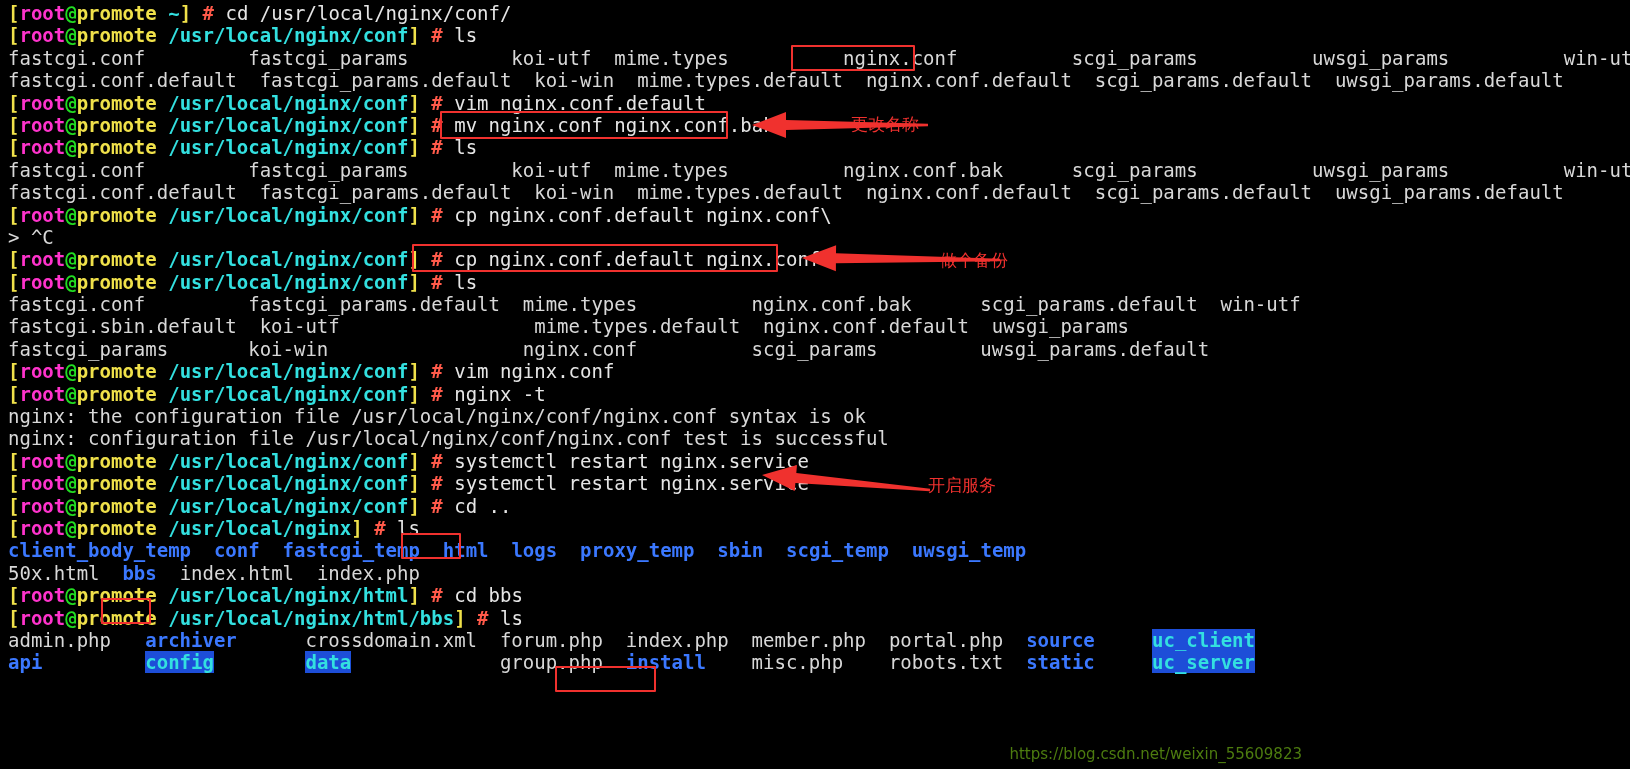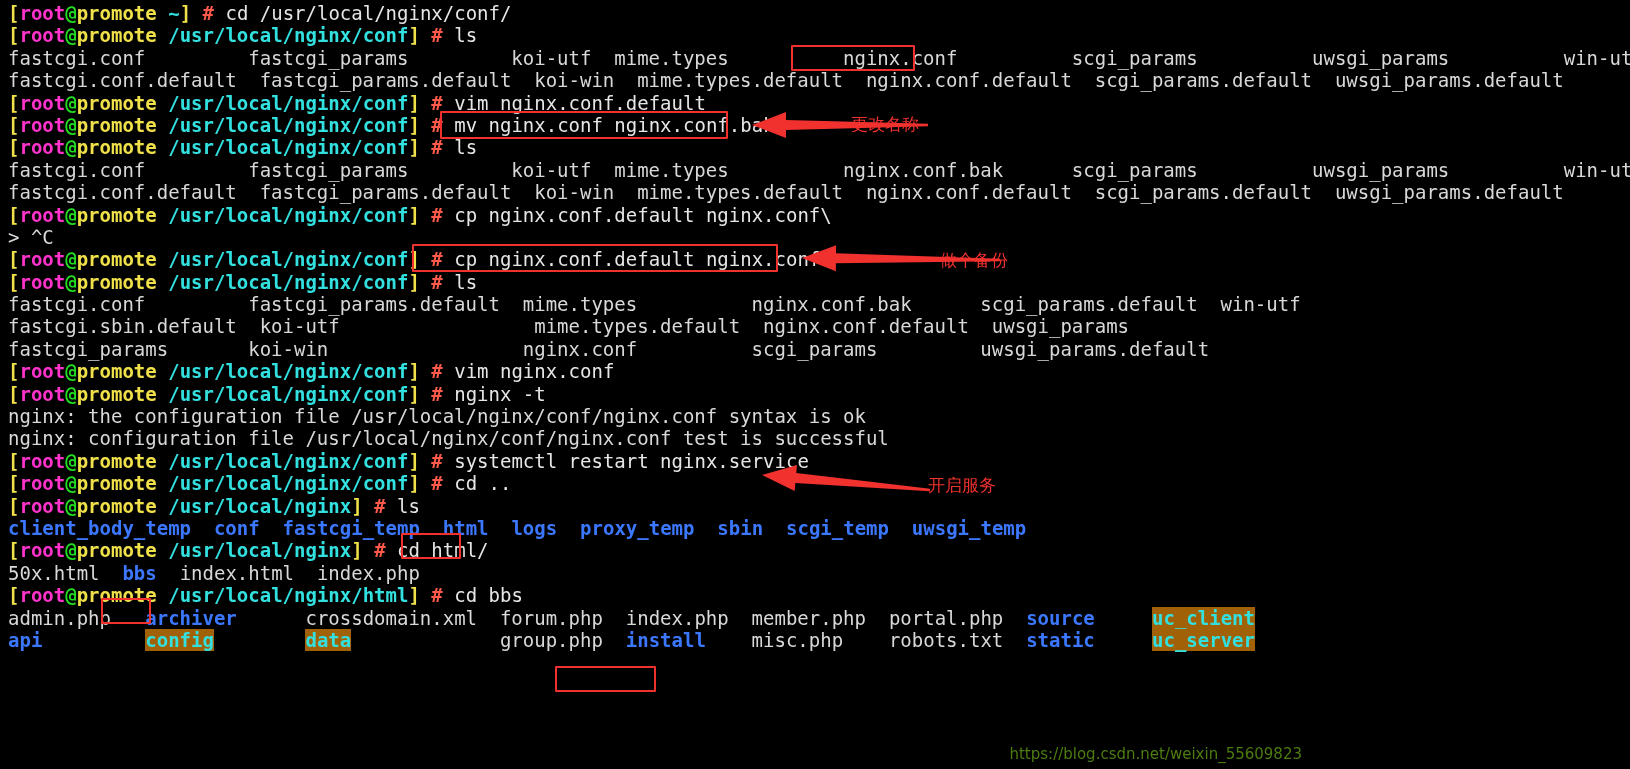--- a/index.html
+++ b/index.html
@@ -32,21 +32,21 @@
   
   .c-br    { color: #f0e14a; font-weight: bold; }   
   .c-user  { color: #ff33cc; font-weight: bold; }   
   .c-at    { color: #22dd22; font-weight: bold; }   
   .c-host  { color: #f0e14a; font-weight: bold; }   
   .c-path  { color: #33e0e0; font-weight: bold; }   
   .c-hash  { color: #ff5a4a; font-weight: bold; }   
   .c-cmd   { color: #e6e6e6; }                      
   .c-out   { color: #d8d8d8; }                      
   .c-dir   { color: #3b78ff; font-weight: bold; } 
-  .c-dirg  { color: #33e0e0; font-weight: bold; background: #a16207; }
+  .c-dirg  { color: #33e0e0; font-weight: bold; background: #1d4ed8; }
 
   
   .box {
     position: absolute;
     border: 2px solid #f0312e;
     box-sizing: border-box;
     pointer-events: none;
     border-radius: 1px;
   }
   .cn-note {
@@ -86,26 +86,27 @@
       <div class="line"><span class="c-br">[</span><span class="c-user">root</span><span class="c-at">@</span><span class="c-host">promote</span><span class="c-br"> </span><span class="c-path">/usr/local/nginx/conf</span><span class="c-br">]</span><span class="c-out"> </span><span class="c-hash">#</span><span class="c-cmd"> cp nginx.conf.default nginx.conf</span></div>
       <div class="line"><span class="c-br">[</span><span class="c-user">root</span><span class="c-at">@</span><span class="c-host">promote</span><span class="c-br"> </span><span class="c-path">/usr/local/nginx/conf</span><span class="c-br">]</span><span class="c-out"> </span><span class="c-hash">#</span><span class="c-cmd"> ls</span></div>
       <div class="line"><span class="c-out">fastcgi.conf         fastcgi_params.default  mime.types          nginx.conf.bak      scgi_params.default  win-utf</span></div>
       <div class="line"><span class="c-out">fastcgi.sbin.default  koi-utf                 mime.types.default  nginx.conf.default  uwsgi_params</span></div>
       <div class="line"><span class="c-out">fastcgi_params       koi-win                 nginx.conf          scgi_params         uwsgi_params.default</span></div>
       <div class="line"><span class="c-br">[</span><span class="c-user">root</span><span class="c-at">@</span><span class="c-host">promote</span><span class="c-br"> </span><span class="c-path">/usr/local/nginx/conf</span><span class="c-br">]</span><span class="c-out"> </span><span class="c-hash">#</span><span class="c-cmd"> vim nginx.conf</span></div>
       <div class="line"><span class="c-br">[</span><span class="c-user">root</span><span class="c-at">@</span><span class="c-host">promote</span><span class="c-br"> </span><span class="c-path">/usr/local/nginx/conf</span><span class="c-br">]</span><span class="c-out"> </span><span class="c-hash">#</span><span class="c-cmd"> nginx -t</span></div>
       <div class="line"><span class="c-out">nginx: the configuration file /usr/local/nginx/conf/nginx.conf syntax is ok</span></div>
       <div class="line"><span class="c-out">nginx: configuration file /usr/local/nginx/conf/nginx.conf test is successful</span></div>
       <div class="line"><span class="c-br">[</span><span class="c-user">root</span><span class="c-at">@</span><span class="c-host">promote</span><span class="c-br"> </span><span class="c-path">/usr/local/nginx/conf</span><span class="c-br">]</span><span class="c-out"> </span><span class="c-hash">#</span><span class="c-cmd"> systemctl restart nginx.service</span></div>
+      <div class="line"><span class="c-br">[</span><span class="c-user">root</span><span class="c-at">@</span><span class="c-host">promote</span><span class="c-br"> </span><span class="c-path">/usr/local/nginx/conf</span><span class="c-br">]</span><span class="c-out"> </span><span class="c-hash">#</span><span class="c-cmd"> systemctl restart nginx.service</span></div>
       <div class="line"><span class="c-br">[</span><span class="c-user">root</span><span class="c-at">@</span><span class="c-host">promote</span><span class="c-br"> </span><span class="c-path">/usr/local/nginx/conf</span><span class="c-br">]</span><span class="c-out"> </span><span class="c-hash">#</span><span class="c-cmd"> cd ..</span></div>
       <div class="line"><span class="c-br">[</span><span class="c-user">root</span><span class="c-at">@</span><span class="c-host">promote</span><span class="c-br"> </span><span class="c-path">/usr/local/nginx</span><span class="c-br">]</span><span class="c-out"> </span><span class="c-hash">#</span><span class="c-cmd"> ls</span></div>
       <div class="line"><span class="c-dir">client_body_temp</span><span class="c-out">  </span><span class="c-dir">conf</span><span class="c-out">  </span><span class="c-dir">fastcgi_temp</span><span class="c-out">  </span><span class="c-dir">html</span><span class="c-out">  </span><span class="c-dir">logs</span><span class="c-out">  </span><span class="c-dir">proxy_temp</span><span class="c-out">  </span><span class="c-dir">sbin</span><span class="c-out">  </span><span class="c-dir">scgi_temp</span><span class="c-out">  </span><span class="c-dir">uwsgi_temp</span></div>
-      <div class="line"><span class="c-br">[</span><span class="c-user">root</span><span class="c-at">@</span><span class="c-host">promote</span><span class="c-br"> </span><span class="c-path">/usr/local/nginx</span><span class="c-br">]</span><span class="c-out"> </span><span class="c-hash">#</span><span class="c-cmd"> cd html/</span></div>
       <div class="line"><span class="c-out">50x.html</span><span class="c-out">  </span><span class="c-dir">bbs</span><span class="c-out">  </span><span class="c-out">index.html</span><span class="c-out">  </span><span class="c-out">index.php</span></div>
       <div class="line"><span class="c-br">[</span><span class="c-user">root</span><span class="c-at">@</span><span class="c-host">promote</span><span class="c-br"> </span><span class="c-path">/usr/local/nginx/html</span><span class="c-br">]</span><span class="c-out"> </span><span class="c-hash">#</span><span class="c-cmd"> cd bbs</span></div>
+      <div class="line"><span class="c-br">[</span><span class="c-user">root</span><span class="c-at">@</span><span class="c-host">promote</span><span class="c-br"> </span><span class="c-path">/usr/local/nginx/html/bbs</span><span class="c-br">]</span><span class="c-out"> </span><span class="c-hash">#</span><span class="c-cmd"> ls</span></div>
       <div class="line"><span class="c-out">admin.php   </span><span class="c-dir">archiver</span><span class="c-out">      </span><span class="c-out">crossdomain.xml  </span><span class="c-out">forum.php  </span><span class="c-out">index.php  </span><span class="c-out">member.php  </span><span class="c-out">portal.php  </span><span class="c-dir">source</span><span class="c-out">     </span><span class="c-dirg">uc_client</span></div>
       <div class="line"><span class="c-dir">api</span><span class="c-out">         </span><span class="c-dirg">config</span><span class="c-out">        </span><span class="c-dirg">data</span><span class="c-out">             </span><span class="c-out">group.php  </span><span class="c-dir">install</span><span class="c-out">    </span><span class="c-out">misc.php    </span><span class="c-out">robots.txt  </span><span class="c-dir">static</span><span class="c-out">     </span><span class="c-dirg">uc_server</span></div>
     </div>
   <div id="overlay">
       <div class="box" style="left: 791px; top: 45px; width: 124px; height: 26px;"></div>
       <div class="box" style="left: 440px; top: 111px; width: 288px; height: 28px;"></div>
       <div class="box" style="left: 412px; top: 244px; width: 366px; height: 28px;"></div>
       <div class="box" style="left: 401px; top: 533px; width: 60px; height: 26px;"></div>
       <div class="box" style="left: 101px; top: 598px; width: 50px; height: 26px;"></div>
       <div class="box" style="left: 555px; top: 666px; width: 101px; height: 26px;"></div>

